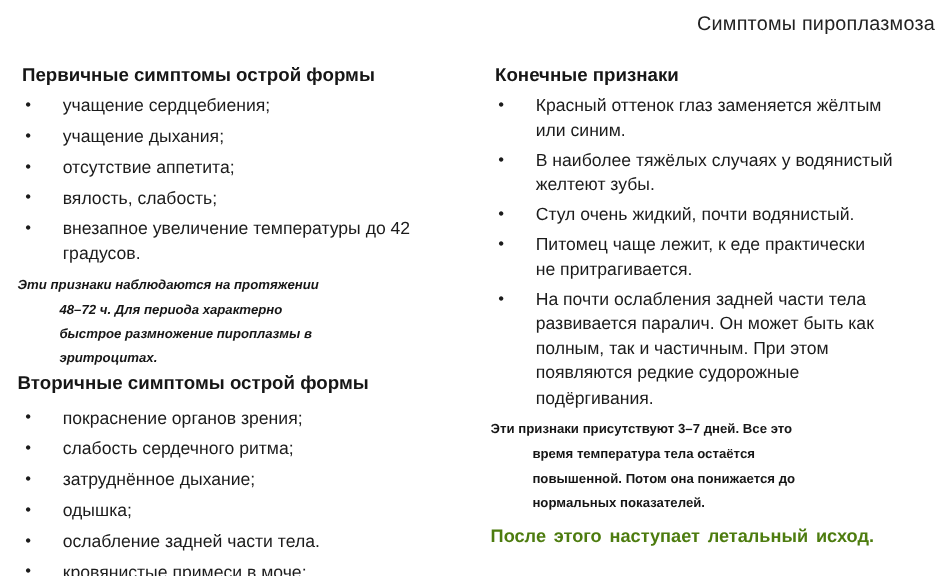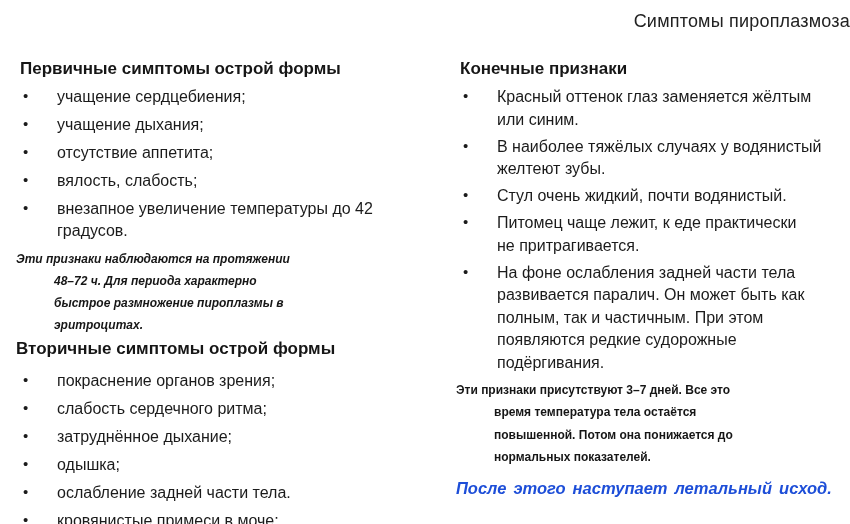--- a/index.html
+++ b/index.html
@@ -25,21 +25,21 @@
     font-size: 18px;
     font-weight: 400;
     letter-spacing: 0.2px;
     color: #222222;
   }
   .col {
     position: absolute;
     top: 59px;
   }
   .col-left  { left: 16px;  width: 414px; }
-  .col-right { left: 456px; width: 394px; }
+  .col-right { left: 446px; width: 394px; }
   h2.section-heading {
     margin: 0 0 7px 4px;
     font-size: 17px;
     line-height: 20px;
     font-weight: 700;
     color: #161616;
   }
   h2.section-heading.second { margin: 0 0 11px 0; }
   ul.symptom-list {
     list-style: none;
@@ -79,22 +79,21 @@
     line-height: 22.5px;
     margin: 1px 0 0 0;
     color: #161616;
   }
   .conclusion {
     font-weight: 700;
     font-size: 16.5px;
     line-height: 22px;
     margin: 8px 0 0 0;
     word-spacing: 2.5px;
-    color: #1d4ed8;
-    font-style: italic;
+    color: #4d7c0f;
   }
 </style>
 </head>
 <body>
 
 <main>
 
   <h1 class="title">Симптомы пироплазмоза</h1>
 
   <section class="col col-left">
@@ -125,21 +124,21 @@
   <section class="col col-right">
     <h2 class="section-heading">Конечные признаки</h2>
     <ul class="symptom-list">
       <li class="pre">Красный оттенок глаз заменяется жёлтым
 или синим.</li>
       <li class="pre">В наиболее тяжёлых случаях у водянистый
 желтеют зубы.</li>
       <li class="pre">Стул очень жидкий, почти водянистый.</li>
       <li class="pre">Питомец чаще лежит, к еде практически
 не притрагивается.</li>
-      <li class="pre">На фоне ослабления задней части тела
+      <li class="pre">На почти ослабления задней части тела
 развивается паралич. Он может быть как
 полным, так и частичным. При этом
 появляются редкие судорожные
 подёргивания.</li>
     </ul>
     <p class="hang note-bold pre">Эти признаки присутствуют 3–7 дней. Все это
 время температура тела остаётся
 повышенной. Потом она понижается до
 нормальных показателей.</p>
     <p class="conclusion">После этого наступает летальный исход.</p>

